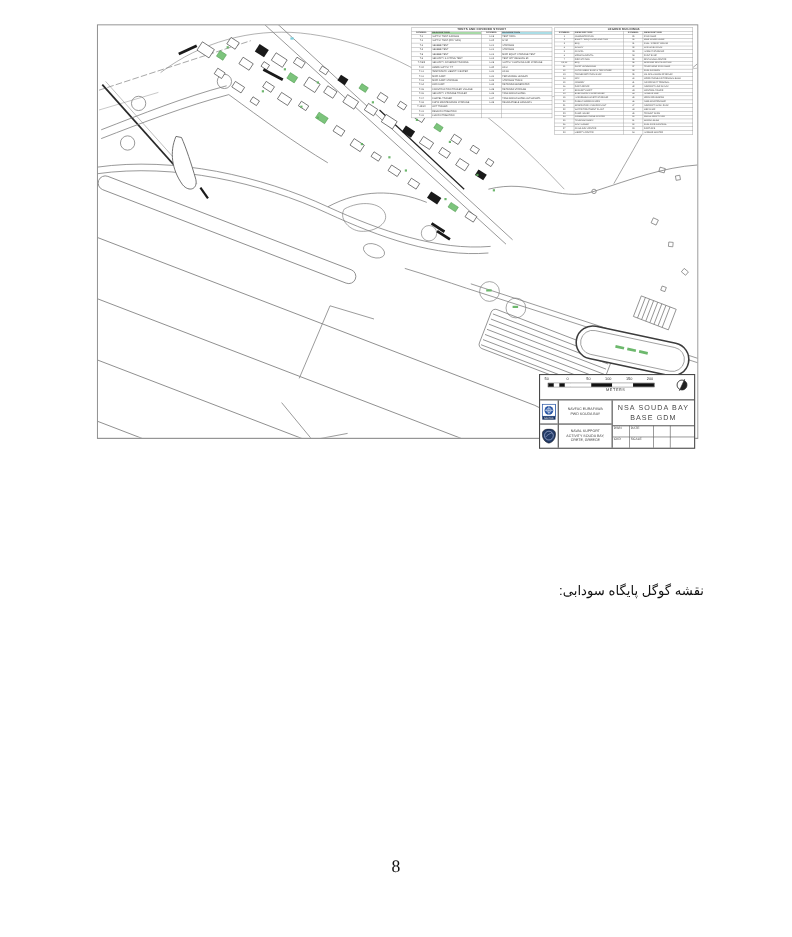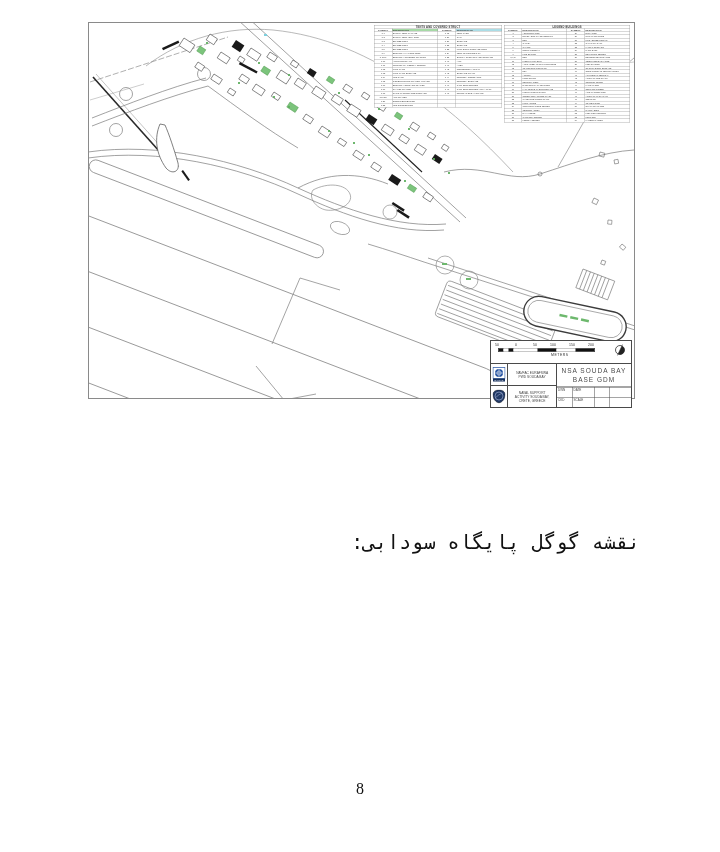--- a/index.html
+++ b/index.html
@@ -45,21 +45,21 @@
   .tb-orgs .cell:last-child{border-bottom:none;}
   .tb-right{flex:1;display:flex;flex-direction:column;}
   .tb-title{flex:1;display:flex;flex-direction:column;align-items:center;justify-content:center;
     font-size:13px;letter-spacing:2px;color:#4a4a4a;line-height:1.4;border-bottom:1px solid #4a4a4a;}
   .tb-fields{height:40px;display:grid;grid-template-columns:30px 44px 30px 44px;grid-template-rows:20px 20px;}
   .tb-fields div{border-left:1px solid #4a4a4a;border-top:1px solid #4a4a4a;font-size:6px;color:#444;padding:1px 0 0 2px;}
   .tb-fields div:nth-child(1),.tb-fields div:nth-child(5){border-left:none;}
 
   
   .caption{position:absolute;left:280px;top:530px;width:360px;text-align:right;direction:rtl;
-    font-family:Liberation Mono, monospace;font-size:20px;color:#111;}
+    font-family:Liberation Sans, sans-serif;font-size:12px;color:#111;}
   .pagenum{position:absolute;left:0;top:780px;width:720px;text-align:center;
     font-family:"Liberation Serif",serif;font-size:16px;color:#111;}
 </style>
 </head>
 <body>
 
 <div class="figure">
 
   <svg class="map" width="547" height="386" viewBox="0 0 547 386">
     <defs>

